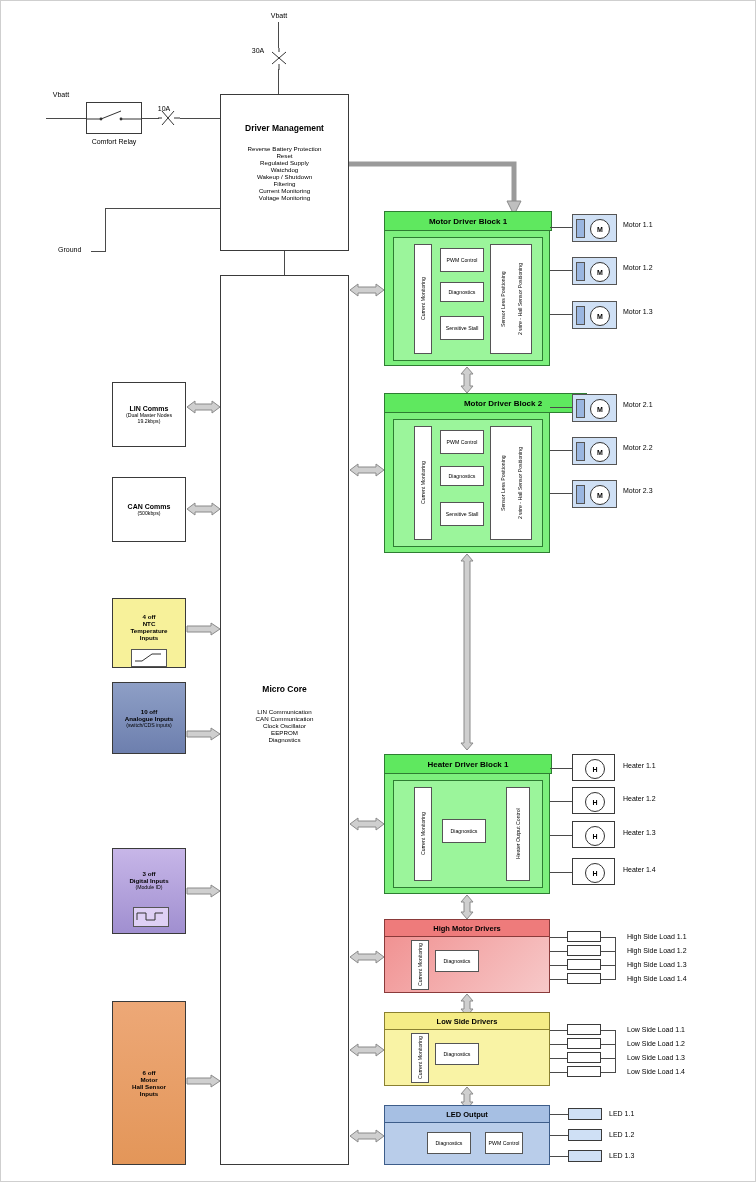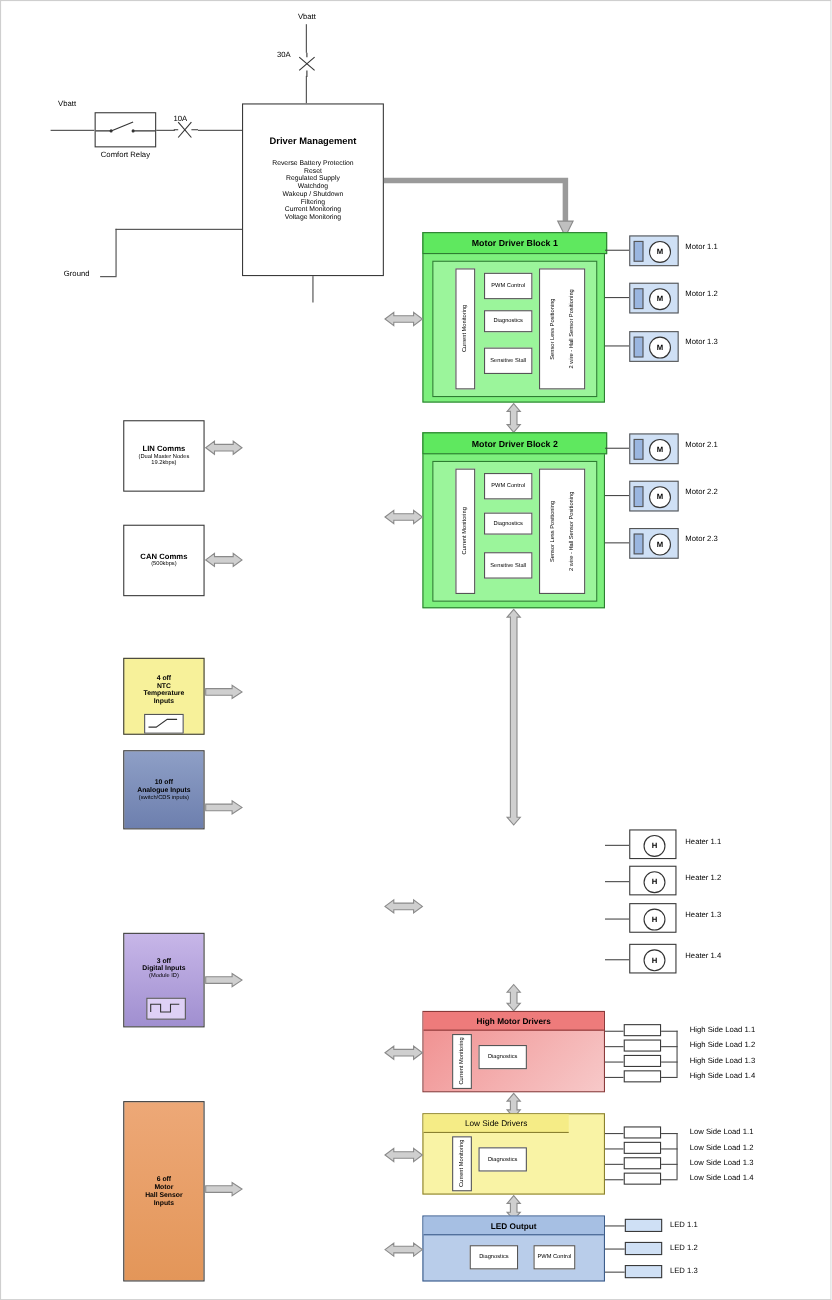--- a/index.html
+++ b/index.html
@@ -96,20 +96,30 @@
     </div>
   </div>
 
   <svg style="position:absolute;left:348px;top:158px;" width="172" height="58">
     <polyline points="0,5 165,5 165,44" fill="none" stroke="#9a9a9a" stroke-width="5"></polyline>
     <polygon points="158,42 172,42 165,56" fill="#bfbfbf" stroke="#8a8a8a" stroke-width="1"></polygon>
   </svg>
 
   <div class="line vl" style="left:283px;top:250px;height:24px;"></div>
 
+  <div class="box" style="left:219px;top:274px;width:129px;height:890px;">
+    <div class="c t-title" style="margin-top:408px;">Micro Core</div>
+    <div style="margin-top:14px;">
+      <div class="c t-6">LIN Communication</div>
+      <div class="c t-6">CAN Communication</div>
+      <div class="c t-6">Clock Oscillator</div>
+      <div class="c t-6">EEPROM</div>
+      <div class="c t-6">Diagnostics</div>
+    </div>
+  </div>
 
   <div class="box" style="left:111px;top:381px;width:74px;height:65px;background:#ffffff;">
     <div class="flexcol" style="height:100%;">
       <div class="t-7" style="font-weight:bold;">LIN Comms</div>
       <div class="t-xs">(Dual Master Nodes</div>
       <div class="t-xs">19.2kbps)</div>
     </div>
   </div>
   <svg style="position:absolute;left:186px;top:398px;" width="33" height="16">
     <polygon points="0,8 8,2 8,5 25,5 25,2 33,8 25,14 25,11 8,11 8,14" fill="#cfcfcf" stroke="#8a8a8a" stroke-width="1"></polygon>
@@ -233,21 +243,21 @@
         </div>
     </div>
     <div class="lbl t-7" style="left:622px;top:307px;width:70px;">Motor 1.3</div>
   </div>
 
   <svg style="position:absolute;left:458px;top:366px;" width="16" height="26">
     <polygon points="8,0 14,7 11,7 11,19 14,19 8,26 2,19 5,19 5,7 2,7" fill="#cfcfcf" stroke="#8a8a8a" stroke-width="1"></polygon>
   </svg>
 
   <div class="box green" style="left:383px;top:392px;width:166px;height:160px;">
-    <div class="hdr-green flexc" style="position:absolute;left:-1px;top:-1px;width:166px;height:18px;">Motor Driver Block 2</div>
+    <div class="hdr-green flexc" style="position:absolute;left:-1px;top:-1px;width:166px;height:18px;padding-left:35px;">Motor Driver Block 2</div>
     <div class="greenin" style="position:absolute;left:8px;top:25px;width:148px;height:126px;background:#9bf59b;">
       <div class="innerbox vert t-xs" style="position:absolute;left:20px;top:6px;width:16px;height:112px;">Current Monitoring</div>
       <div class="innerbox flexc t-xs" style="position:absolute;left:46px;top:10px;width:42px;height:22px;">
         <span>PWM Control</span>
       </div>
       <div class="innerbox flexc t-xs" style="position:absolute;left:46px;top:46px;width:42px;height:18px;">
         <span>Diagnostics</span>
       </div>
       <div class="innerbox flexc t-xs" style="position:absolute;left:46px;top:82px;width:42px;height:22px;">
         <span>Sensitive Stall</span>
@@ -290,20 +300,30 @@
           <span>M</span>
         </div>
     </div>
     <div class="lbl t-7" style="left:622px;top:486px;width:70px;">Motor 2.3</div>
   </div>
 
   <svg style="position:absolute;left:458px;top:553px;" width="16" height="196">
     <polygon points="8,0 14,7 11,7 11,189 14,189 8,196 2,189 5,189 5,7 2,7" fill="#cfcfcf" stroke="#8a8a8a" stroke-width="1"></polygon>
   </svg>
 
+  <div class="box green" style="left:383px;top:753px;width:166px;height:140px;">
+    <div class="hdr-green flexc" style="position:absolute;left:-1px;top:-1px;width:166px;height:18px;">Heater Driver Block 1</div>
+    <div class="greenin" style="position:absolute;left:8px;top:25px;width:148px;height:106px;background:#9bf59b;">
+      <div class="innerbox vert t-xs" style="position:absolute;left:20px;top:6px;width:16px;height:92px;">Current Monitoring</div>
+      <div class="innerbox flexc t-xs" style="position:absolute;left:48px;top:38px;width:42px;height:22px;">
+        <span>Diagnostics</span>
+      </div>
+      <div class="innerbox vert t-xs" style="position:absolute;left:112px;top:6px;width:22px;height:92px;">Heater Output Control</div>
+    </div>
+  </div>
   <svg style="position:absolute;left:349px;top:815px;" width="34" height="16">
     <polygon points="0,8 8,2 8,5 26,5 26,2 34,8 26,14 26,11 8,11 8,14" fill="#cfcfcf" stroke="#8a8a8a" stroke-width="1"></polygon>
   </svg>
 
   <div>
     <div class="line hl" style="left:549px;top:767px;width:22px;"></div>
     <div class="box" style="left:571px;top:753px;width:43px;height:27px;background:#fff;">
       <div class="circle" style="left:12px;top:4px;width:18px;height:18px;">
           <span>H</span>
         </div>
@@ -377,21 +397,21 @@
     <div class="line hl" style="left:600px;top:978px;width:15px;"></div>
     <div class="lbl t-7" style="left:626px;top:974px;width:100px;">High Side Load 1.4</div>
   </div>
   <div class="line vl" style="left:614px;top:936px;height:42px;"></div>
 
   <svg style="position:absolute;left:458px;top:993px;" width="16" height="22">
     <polygon points="8,0 14,7 11,7 11,15 14,15 8,22 2,15 5,15 5,7 2,7" fill="#cfcfcf" stroke="#8a8a8a" stroke-width="1"></polygon>
   </svg>
 
   <div class="box" style="left:383px;top:1011px;width:166px;height:74px;background:#f9f3a5;border:1px solid #8a8030;">
-    <div class="flexc" style="position:absolute;left:0;top:0;width:132px;height:16px;background:#f5ec86;font-weight:normal;font-size:7.5px;border-bottom:1px solid #8a8030;">Low Side Drivers</div>
+    <div class="flexc" style="position:absolute;left:0;top:0;width:164px;height:16px;background:#f5ec86;font-weight:bold;font-size:7.5px;border-bottom:1px solid #8a8030;">Low Side Drivers</div>
     <div class="innerbox vert t-xs" style="position:absolute;left:26px;top:20px;width:16px;height:48px;background:#fff;">Current Monitoring</div>
     <div class="innerbox flexc t-xs" style="position:absolute;left:50px;top:30px;width:42px;height:20px;background:#fff;">
       <span>Diagnostics</span>
     </div>
   </div>
   <svg style="position:absolute;left:349px;top:1041px;" width="34" height="16">
     <polygon points="0,8 8,2 8,5 26,5 26,2 34,8 26,14 26,11 8,11 8,14" fill="#cfcfcf" stroke="#8a8a8a" stroke-width="1"></polygon>
   </svg>
   <div>
     <div class="line hl" style="left:549px;top:1029px;width:17px;"></div>

